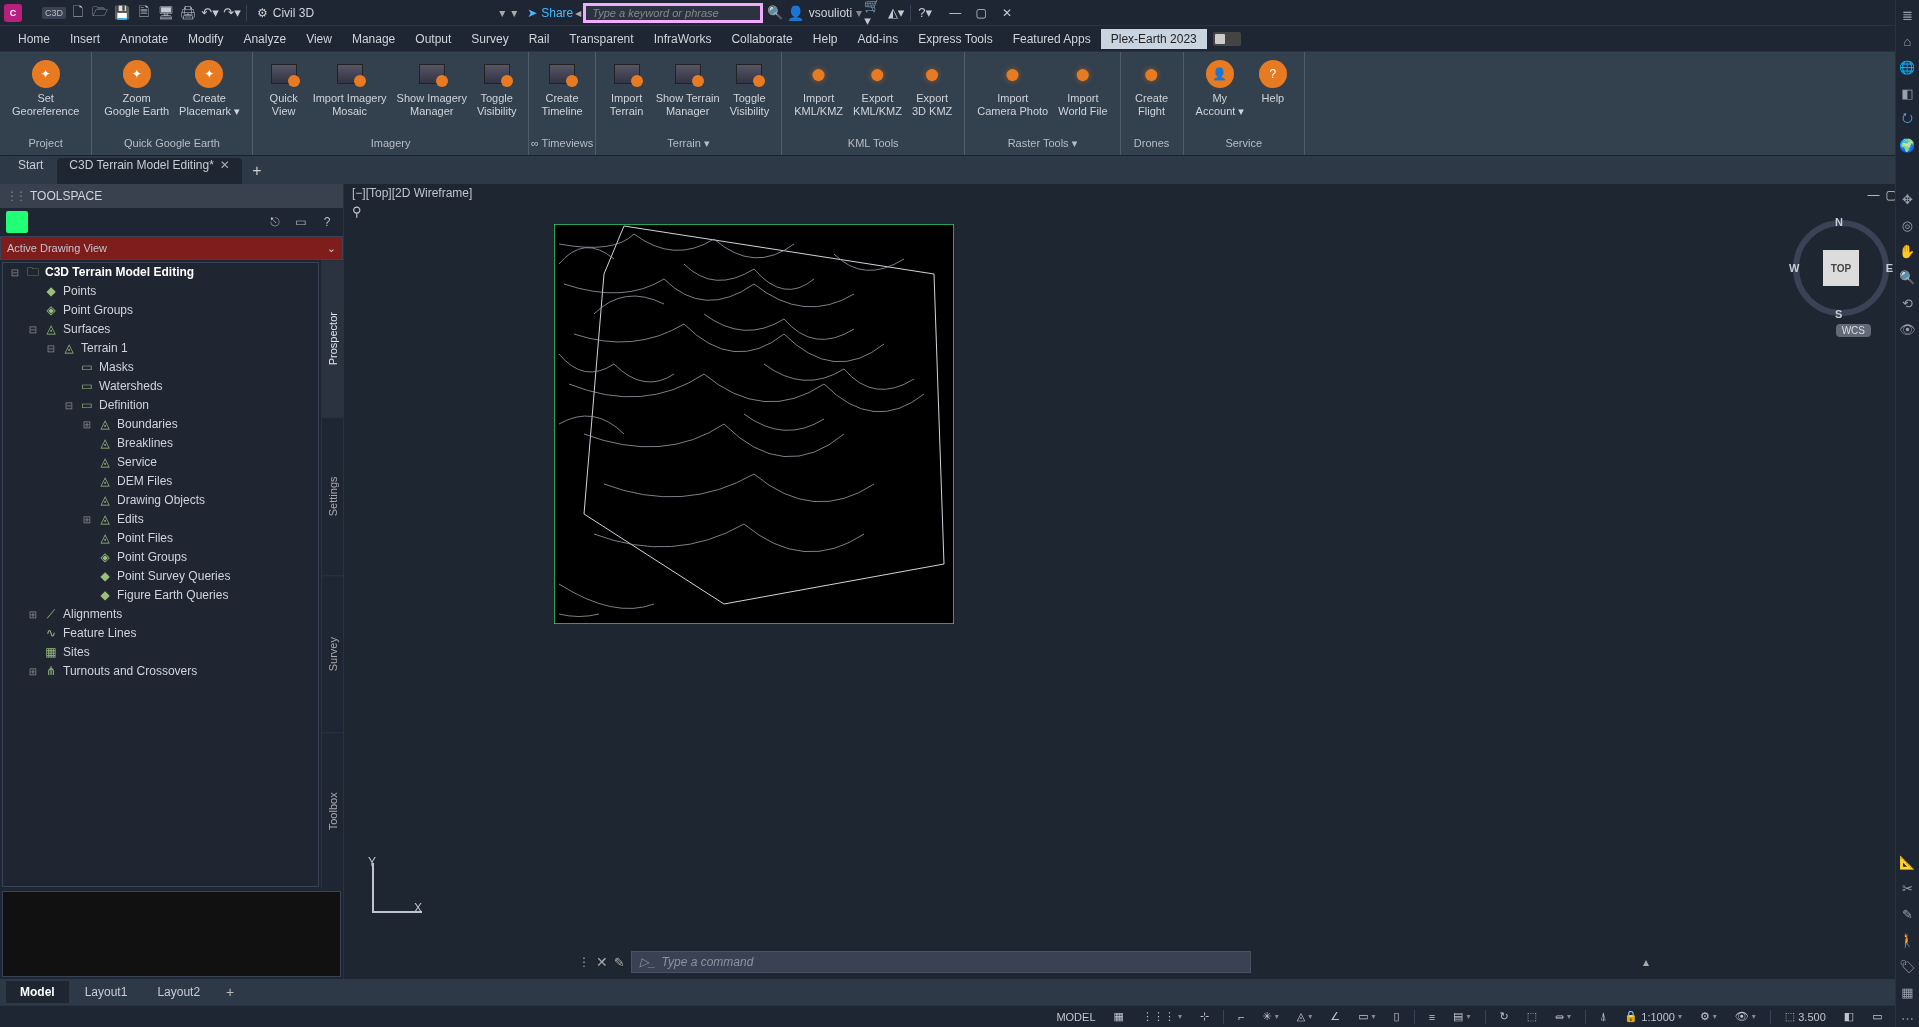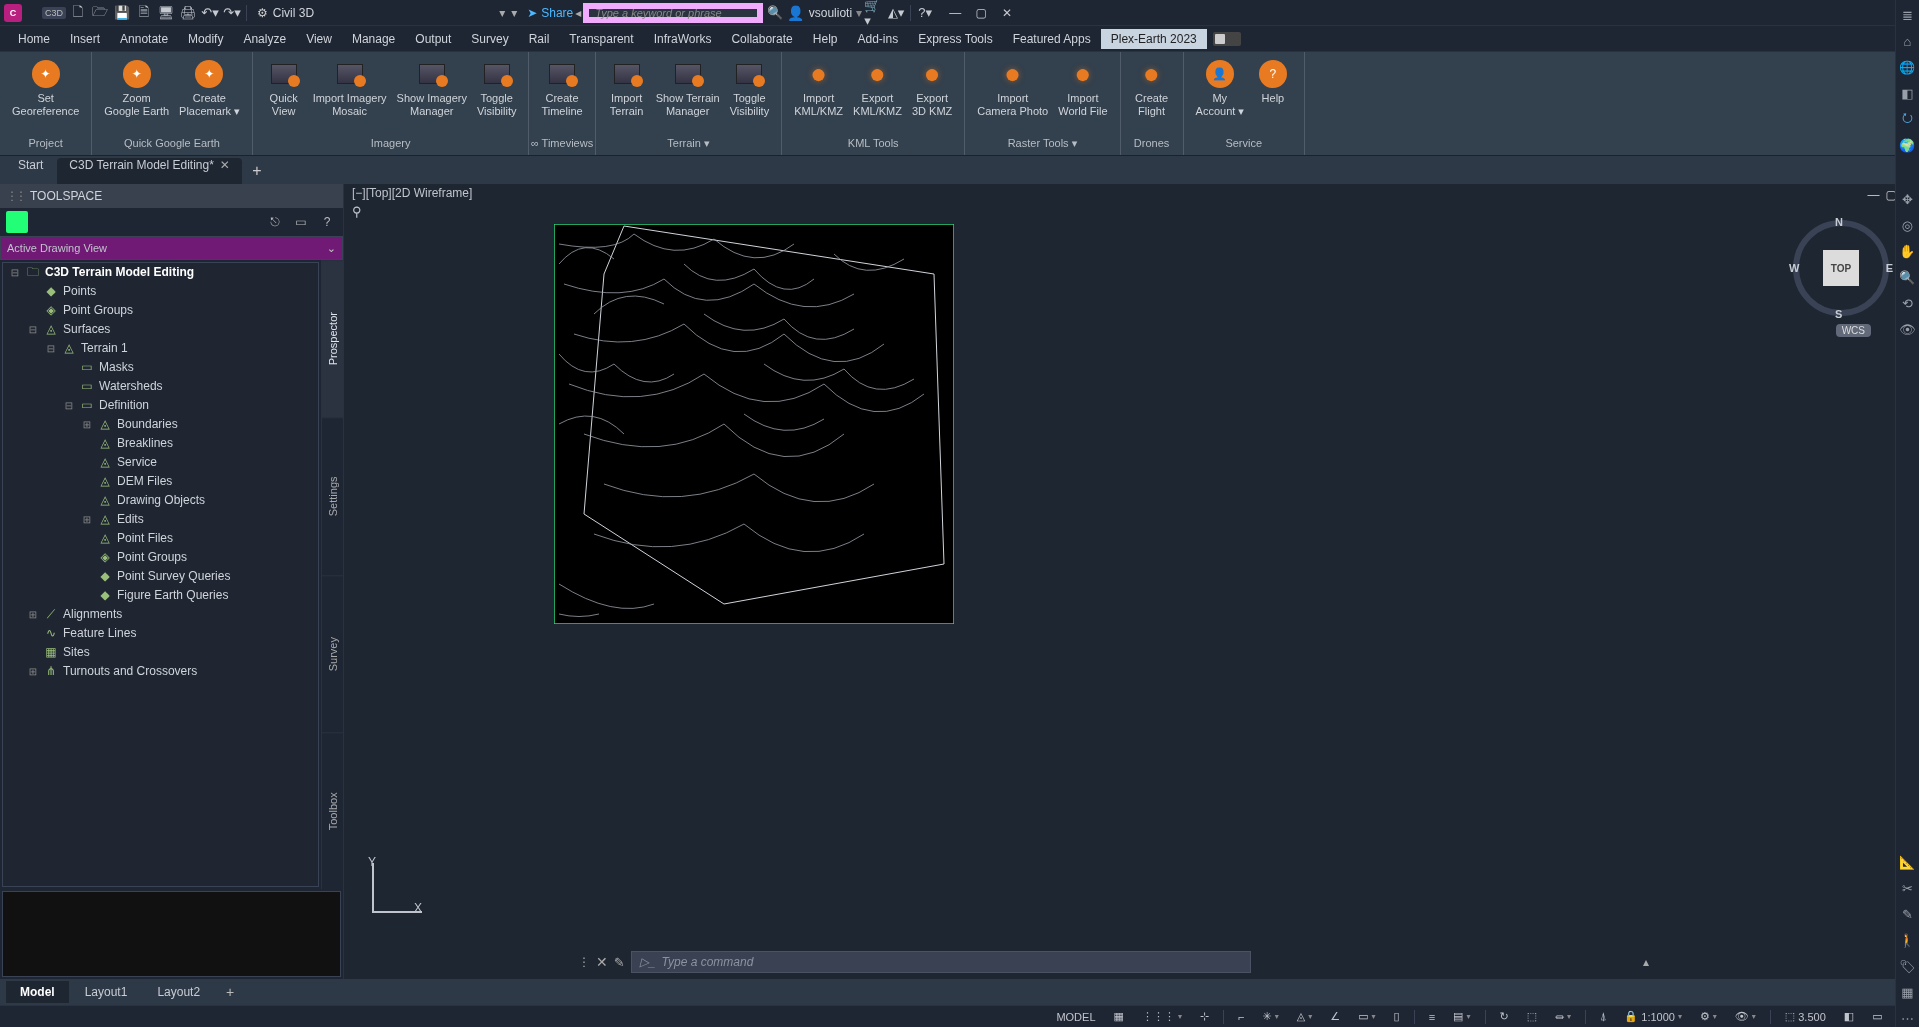--- a/index.html
+++ b/index.html
@@ -7,21 +7,21 @@
 
 
 .titlebar { height:26px; background:#1f2633; display:flex; align-items:center; padding:0 4px; gap:2px; border-bottom:1px solid #2a3140; }
 .titlebar .c3d-logo { width:18px; height:18px; background:#b81f7f; border-radius:3px; color:#fff; font-size:9px; font-weight:bold; display:flex; align-items:center; justify-content:center; }
 .titlebar .c3d-badge { background:#3a4355; color:#bbb; font-size:9px; padding:1px 3px; border-radius:2px; margin-left:18px; }
 .qat-btn { width:20px; height:20px; display:flex; align-items:center; justify-content:center; color:#c5c9d0; font-size:13px; }
 .titlebar .ws-combo { display:flex; align-items:center; height:22px; padding:0 6px; gap:5px; color:#d0d4db; }
 .titlebar .share { display:flex; align-items:center; gap:4px; color:#4db8ff; margin-left:8px; }
 .titlebar .center { flex:1; text-align:center; color:#a8aeb8; font-size:12px; display:flex; justify-content:center; gap:12px; }
 .titlebar .center .doc { color:#d0d4db; }
-.titlebar .searchbox { background:#2c3340; border:6px solid #f0abfc; height:20px; width:180px; padding:0 6px; color:#888; font-style:italic; font-size:11px; display:flex; align-items:center; }
+.titlebar .searchbox { background:#2c3340; border:3px solid #f0abfc; height:20px; width:180px; padding:0 6px; color:#888; font-style:italic; font-size:11px; display:flex; align-items:center; }
 .titlebar .user { display:flex; align-items:center; gap:4px; color:#d0d4db; }
 .titlebar .user-ico { color:#5fa8ff; font-size:14px; }
 .titlebar .win-btns { display:flex; gap:6px; margin-left:8px; }
 .titlebar .win-btn { width:20px; height:20px; display:flex; align-items:center; justify-content:center; color:#c5c9d0; font-size:12px; }
 
 
 .menubar { height:26px; background:#1f2633; display:flex; align-items:center; padding:0 8px; border-bottom:1px solid #2a3140; }
 .menubar .menu-item { padding:3px 10px; color:#d0d4db; }
 .menubar .menu-item.active { background:#c8d4e0; color:#222; }
 .menubar .trail { width:28px; height:14px; background:#444; border-radius:2px; margin-left:6px; position:relative; }
@@ -50,21 +50,21 @@
 
 .mainrow { display:flex; height:calc(100% - 26px - 26px - 104px - 28px - 26px - 22px); }
 
 
 .toolspace { width:344px; background:#1f2633; display:flex; flex-direction:column; border-right:1px solid #2a3140; }
 .toolspace .ts-header { height:24px; background:#39414f; display:flex; align-items:center; padding:0 6px; gap:6px; font-size:12px; color:#d0d4db; }
 .ts-header .grip { letter-spacing:-3px; color:#888; }
 .toolspace .ts-icons { height:28px; display:flex; align-items:center; justify-content:flex-end; padding:0 6px; gap:6px; }
 .toolspace .ts-icons .img { width:22px; height:22px; background:#2f7; border-radius:2px; margin-right:auto; }
 .toolspace .ts-icons .ts-iconbtn { width:20px; height:20px; display:flex; align-items:center; justify-content:center; color:#bbb; }
-.toolspace .adv { height:24px; background:#701a75; border:1px solid #3a4355; display:flex; align-items:center; justify-content:space-between; padding:0 6px; font-size:11px; color:#c0c4cc; }
+.toolspace .adv { height:24px; background:#7f1d1d; border:1px solid #3a4355; display:flex; align-items:center; justify-content:space-between; padding:0 6px; font-size:11px; color:#c0c4cc; }
 .toolspace .treebox { flex:1; display:flex; min-height:0; }
 .toolspace .tree { flex:1; overflow:auto; border:1px solid #3a4355; margin:2px; background:#1f2632; font-size:12px; line-height:19px; }
 .toolspace .sidetabs { width:22px; background:#1f2633; display:flex; flex-direction:column; border-left:1px solid #2a3140; }
 .sidetab { flex:1; display:flex; align-items:center; justify-content:center; writing-mode:vertical-rl; transform:rotate(180deg); font-size:11px; color:#aaa; border-bottom:1px solid #2a3140; }
 .sidetab.active { background:#2b3240; color:#e0e4eb; }
 .tree-row { display:flex; align-items:center; gap:4px; padding:0 4px; white-space:nowrap; }
 .tree-row .tw { width:12px; text-align:center; color:#888; font-size:10px; }
 .tree-row .tico { width:16px; text-align:center; color:#9abf7a; }
 .toolspace .preview { height:86px; margin:2px; border:1px solid #3a4355; background:#111; }
 

